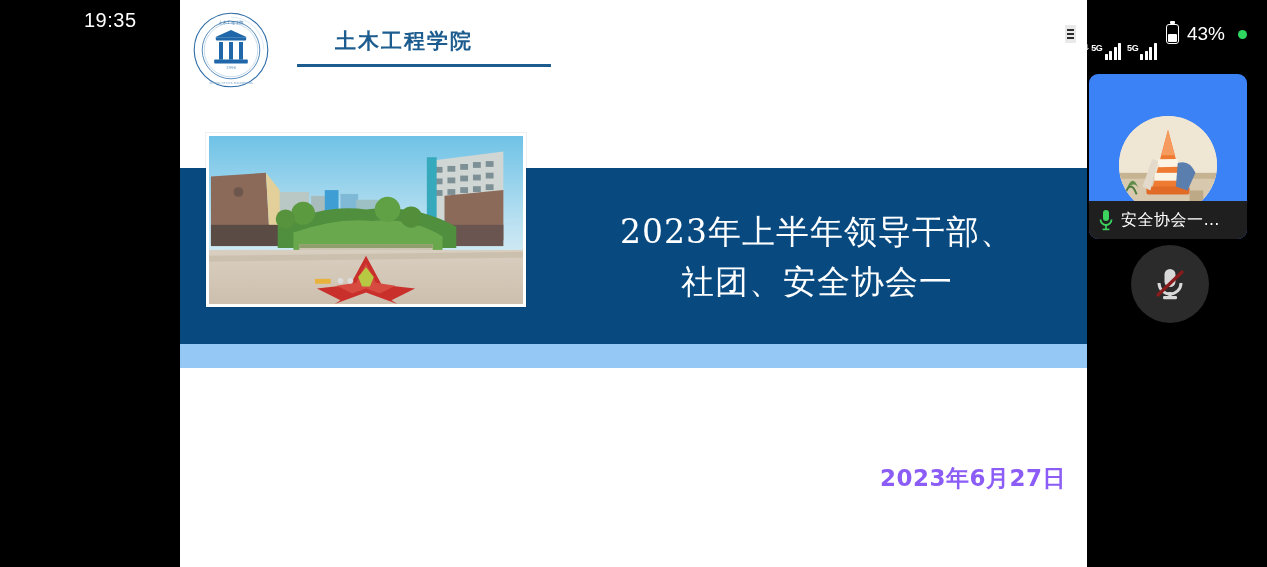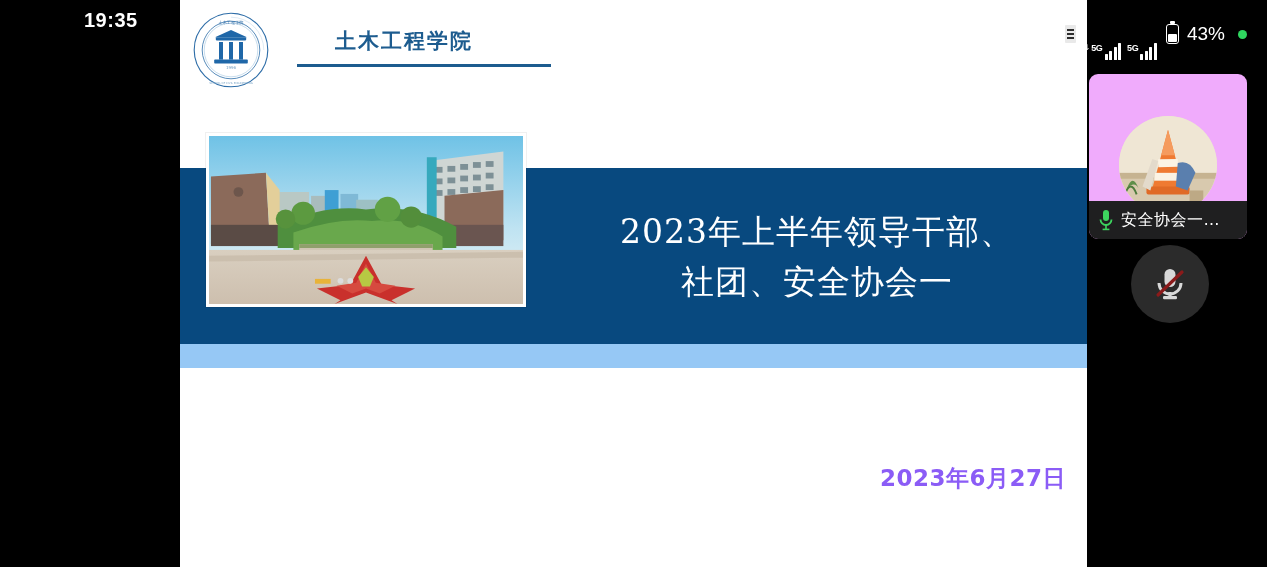--- a/index.html
+++ b/index.html
@@ -8,21 +8,21 @@
     background:#000;
     font-family:"Liberation Sans", sans-serif;
     overflow:hidden;
   }
   #screen { position:relative; width:1267px; height:567px; background:#000; }
 
   
   .statusbar { position:absolute; left:0; top:0; width:1267px; height:40px; z-index:40; pointer-events:none; }
   .clock {
     position:absolute; left:84px; top:9px;
-    color:#fff; font-size:20px; font-weight:bold; letter-spacing:.5px;
+    color:#fff; font-size:20px; font-weight:normal; letter-spacing:.5px;
   }
   .sys-icons {
     position:absolute; right:20px; top:8px;
     display:flex; align-items:center; gap:6px; color:#fff;
   }
   .sim-partial { width:11px; height:18px; background:#e8e8e8; border-radius:1px; opacity:.95;
      position:relative; }
   .sim-partial::after{ content:""; position:absolute; left:2px; top:4px; width:7px; height:2px; background:#222; box-shadow:0 4px 0 #222,0 8px 0 #222;}
   .net-group { display:flex; align-items:flex-end; gap:2px; }
   .net-label { font-size:9px; font-weight:bold; line-height:9px; margin-bottom:7px; letter-spacing:-.3px;margin-top:36px;}
@@ -82,21 +82,21 @@
 
   .slide-date {
     position:absolute; left:700px; top:463px;
     font-size:23px; font-weight:bold; color:#8b5cf6; letter-spacing:.5px;
     font-family:"DejaVu Sans", sans-serif;
   }
 
   
   .tile {
     position:absolute; left:1089px; top:74px; width:158px; height:165px;
-    background:#f0abfc; border-radius:9px; overflow:hidden; z-index:60;
+    background:#3b82f6; border-radius:9px; overflow:hidden; z-index:60;
   }
   .tile-avatar {
     position:absolute; left:50%; top:42px; transform:translateX(-50%);
     width:98px; height:98px; border-radius:50%; overflow:hidden;
     background:#e9e0cf;
   }
   .tile-avatar svg { display:block; width:100%; height:100%; }
   .tile-footer {
     position:absolute; left:0; bottom:0; width:100%; height:38px;
     background:#1f1f20; display:flex; align-items:center; padding-left:9px; gap:7px;

